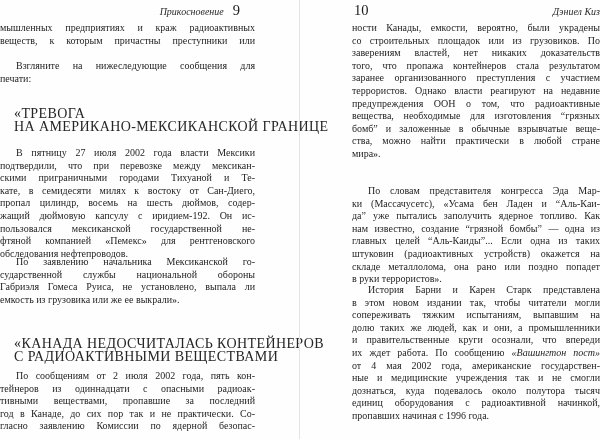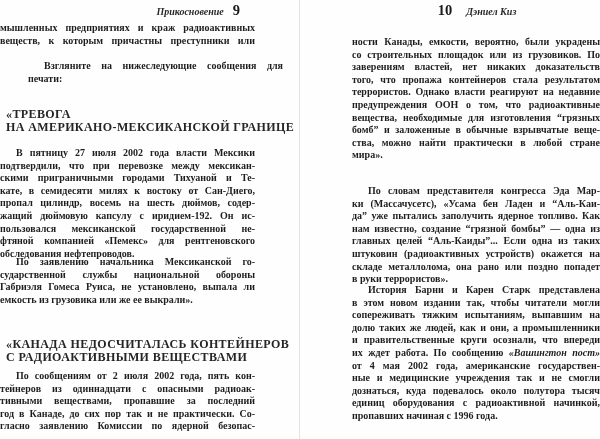--- a/index.html
+++ b/index.html
@@ -3,65 +3,64 @@
 <meta charset="utf-8">
 <style>
   html, body { margin: 0; padding: 0; background: #ffffff; }
   .spread {
     position: relative;
     width: 600px; height: 439px;
     background: #fefefe;
     font-family: "Liberation Serif", "DejaVu Serif", serif;
     color: #1e1e1e;
     overflow: hidden;
-    font-weight: bold;
   }
   .divider {
     position: absolute; left: 299px; top: 0;
     width: 1px; height: 439px; background: #e4e4e4;
   }
   .page { position: absolute; top: 0; height: 439px; }
   .page.left  { left: 0;   width: 255px; }
   .page.right { left: 352px; width: 248px; }
 
   .running-head {
     position: absolute; top: 2px; left: 0; width: 100%;
     display: flex; align-items: baseline; box-sizing: border-box;
   }
   .page.left  .running-head { justify-content: flex-end; padding-right: 15px; gap: 9px; }
-  .page.right .running-head { justify-content: center; padding-left: 2px; gap: 14px; }
+  .page.right .running-head { justify-content: space-between; padding-left: 2px; gap: 14px; }
   .rh-title { font-style: italic; font-size: 10px; color: #2a2a2a; }
   .rh-num   { font-size: 14.5px; color: #1a1a1a; }
 
   .block {
     position: absolute; left: 0; width: 100%;
     font-size: 10px; line-height: 12.6px;
   }
   .ln { text-align: justify; text-align-last: justify; white-space: nowrap; }
   .ln.last { text-align-last: left; }
   .cont .ln.last { text-align-last: justify; }
   .indent .ln:first-child { text-indent: 16px; }
 
   .heading {
-    font-size: 12px; letter-spacing: 0.4px;
-    padding-left: 6px; box-sizing: border-box;
+    font-size: 14px; letter-spacing: 0.4px;
+    padding-left: 14px; box-sizing: border-box;
     color: #252525;
   }
   .heading .ln { text-align: left; text-align-last: left; }
 
   
   .b-para-a   { top: 22px; }
-  .b-para-b   { top: 60px; padding-left: 28px; }
+  .b-para-b   { top: 60px; }
   .b-heading1 { top: 108px; }
   .b-para-c   { top: 147px; }
   .b-para-d   { top: 256px; }
   .b-heading2 { top: 338px; }
   .b-para-e   { top: 370px; }
 
-  .b-para-f   { top: 36px; }
+  .b-para-f   { top: 22px; }
   .b-para-g   { top: 185px; }
   .b-para-h   { top: 284px; }
 </style>
 </head>
 <body>
 
 <div class="spread">
 
   <div class="page left">
     <div class="running-head">
@@ -123,20 +122,21 @@
     <div class="running-head">
       <span class="rh-num">10</span>
       <span class="rh-title">Дэниел Киз</span>
     </div>
 
     <div class="block b-para-f">
         <div class="ln">ности Канады, емкости, вероятно, были украдены</div>
         <div class="ln">со строительных площадок или из грузовиков. По</div>
         <div class="ln">заверениям властей, нет никаких доказательств</div>
         <div class="ln">того, что пропажа контейнеров стала результатом</div>
+        <div class="ln">заранее организованного преступления с участием</div>
         <div class="ln">террористов. Однако власти реагируют на недавние</div>
         <div class="ln">предупреждения ООН о том, что радиоактивные</div>
         <div class="ln">вещества, необходимые для изготовления “грязных</div>
         <div class="ln">бомб” и заложенные в обычные взрывчатые веще-</div>
         <div class="ln">ства, можно найти практически в любой стране</div>
         <div class="ln last">мира».</div>
       </div>
 
     <div class="block indent b-para-g">
         <div class="ln">По словам представителя конгресса Эда Мар-</div>

